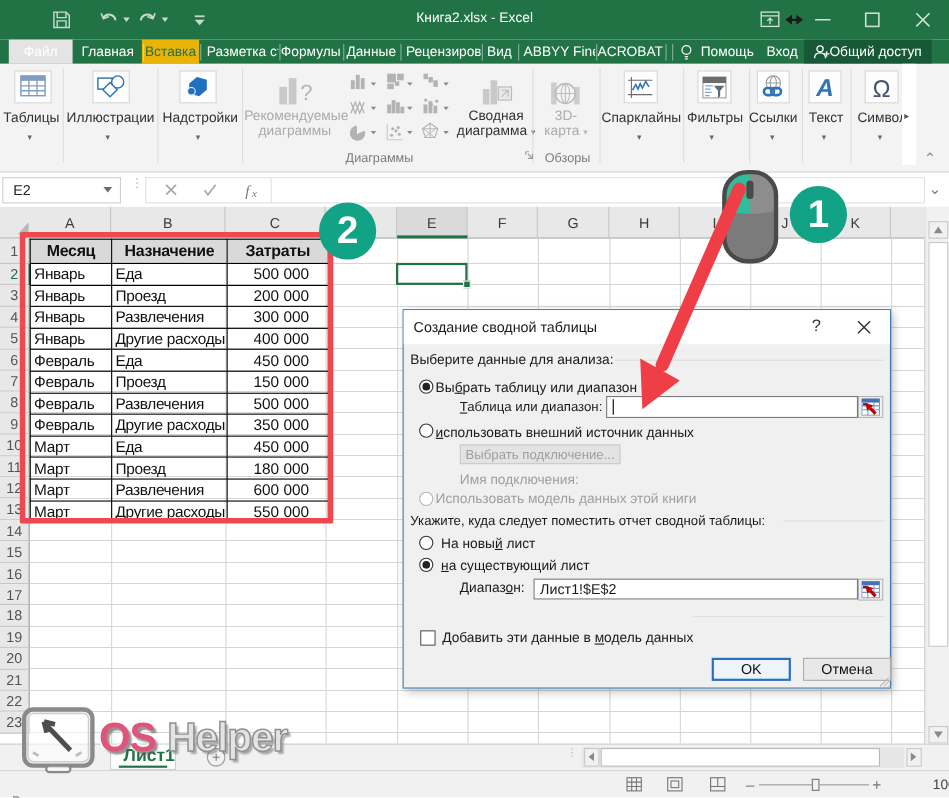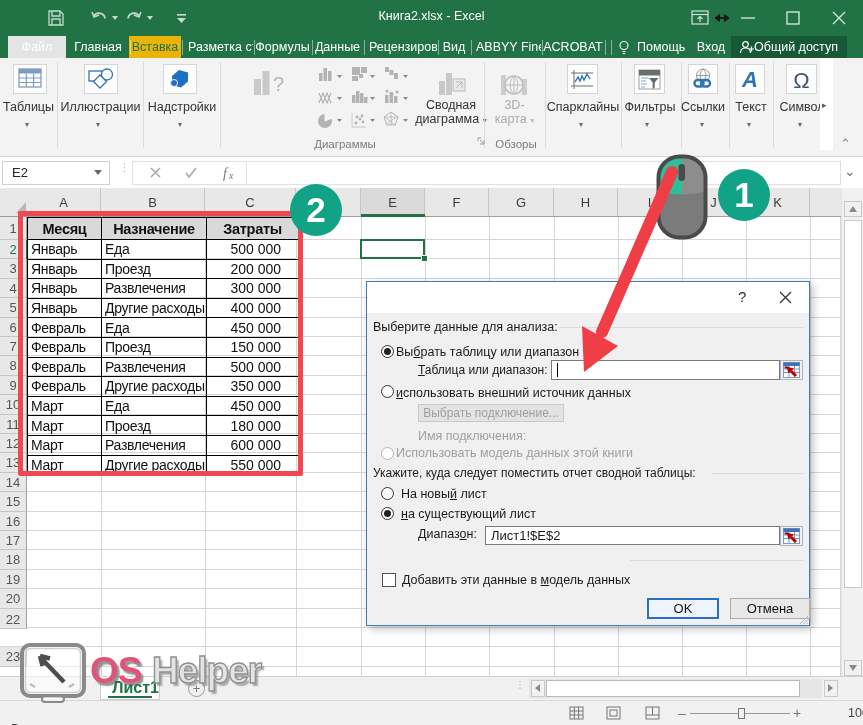--- a/index.html
+++ b/index.html
@@ -159,20 +159,21 @@
     <div class="drop" style="left:178px;top:62px;">▾</div>
     <div class="rsep" style="left:220px;"></div>
 
     <svg class="abs" style="left:252px;top:11px" width="32" height="30" viewBox="0 0 32 30">
       <g fill="#c9c9c9">
         <rect x="2" y="10" width="7" height="16"></rect>
         <rect x="10.5" y="2" width="7" height="24"></rect>
       </g>
       <text x="21" y="22" font-size="20" fill="#b5b5b5" font-family="Liberation Sans">?</text>
     </svg>
+    <div class="biglab" style="left:222px;width:92px;color:#ababab;top:40px;line-height:14px;">Рекомендуемые<br>диаграммы</div>
 
     <svg class="abs" style="left:318px;top:7px" width="92" height="68" viewBox="0 0 92 68">
       <g fill="#b3b3b3">
         <rect x="1" y="8" width="3.5" height="8"></rect>
         <rect x="5.5" y="3" width="3.5" height="13"></rect>
         <rect x="10" y="6" width="3.5" height="10"></rect>
       </g>
       <g fill="#b3b3b3">
         <rect x="34" y="2" width="8" height="8"></rect>
         <rect x="43" y="2" width="6" height="6"></rect>
@@ -372,21 +373,21 @@
     <div class="rowhdr" style="top:217.0px;height:19.4px;line-height:19.4px;color:#555;">12</div>
     <div class="rowhdr" style="top:236.4px;height:19.4px;line-height:19.4px;color:#555;">13</div>
     <div class="rowhdr" style="top:255.8px;height:19.4px;line-height:19.4px;color:#555;">14</div>
     <div class="rowhdr" style="top:275.2px;height:19.4px;line-height:19.4px;color:#555;">15</div>
     <div class="rowhdr" style="top:294.6px;height:19.4px;line-height:19.4px;color:#555;">16</div>
     <div class="rowhdr" style="top:314.0px;height:19.4px;line-height:19.4px;color:#555;">17</div>
     <div class="rowhdr" style="top:333.4px;height:19.4px;line-height:19.4px;color:#555;">18</div>
     <div class="rowhdr" style="top:352.8px;height:19.4px;line-height:19.4px;color:#555;">19</div>
     <div class="rowhdr" style="top:372.2px;height:19.4px;line-height:19.4px;color:#555;">20</div>
     <div class="rowhdr" style="top:391.6px;height:19.4px;line-height:19.4px;color:#555;">21</div>
-    <div class="rowhdr" style="top:393px;height:19.4px;line-height:19.4px;color:#555;text-align:center;">22</div>
+    <div class="rowhdr" style="top:411.0px;height:19.4px;line-height:19.4px;color:#555;text-align:center;">22</div>
     <div class="rowhdr" style="top:430.4px;height:19.4px;line-height:19.4px;color:#555;">23</div>
     <div class="abs" style="left:26px;top:23px;width:2px;height:19px;background:#217346;"></div>
 
     <div class="abs" style="left:360px;top:22px;width:65px;height:20px;border:2px solid #217346;box-sizing:border-box;"></div>
     <div class="abs" style="left:421px;top:38px;width:7px;height:7px;background:#217346;border:1px solid #fff;box-sizing:border-box;"></div>
   </div>
 
   <table id="data">
     <tbody>
       <tr class="hd">
@@ -493,20 +494,21 @@
     </svg>
     <div class="abs" style="left:678px;top:4px;color:#767676;font-size:14px;">–</div>
     <div class="abs" style="left:690px;top:12px;width:100px;height:1px;background:#9a9a9a;"></div>
     <div class="abs" style="left:738px;top:7px;width:7px;height:11px;background:#f1f1f1;border:1px solid #767676;box-sizing:border-box;"></div>
     <div class="abs" style="left:793px;top:4px;color:#767676;font-size:14px;">+</div>
     <div class="abs" style="left:848px;top:5px;">100%</div>
   </div>
 
   <div class="abs" id="dlg">
     <div class="abs" style="left:0;top:0;width:442px;height:31px;background:#fff;"></div>
+    <div class="t" style="left:9px;top:8px;font-size:13px;">Создание сводной таблицы</div>
     <div class="t" style="left:371px;top:6px;font-size:15px;color:#333;">?</div>
     <svg class="abs" style="left:411px;top:8px" width="15" height="15" viewBox="0 0 15 15">
       <path d="M2 2 l11 11 M13 2 L2 13" stroke="#333" stroke-width="1.3"></path>
     </svg>
 
     <div class="t" style="left:6px;top:38px;">Выберите данные для анализа:</div>
     <div class="gline" style="left:192px;top:45px;width:245px;"></div>
     <div class="radio sel" style="left:14px;top:63px;"></div>
     <div class="t" style="left:29px;top:63px;">Вы<u>б</u>рать таблицу или диапазон</div>
     <div class="t" style="left:51px;top:81px;font-size:12px;"><u>Т</u>аблица или диапазон:</div>

